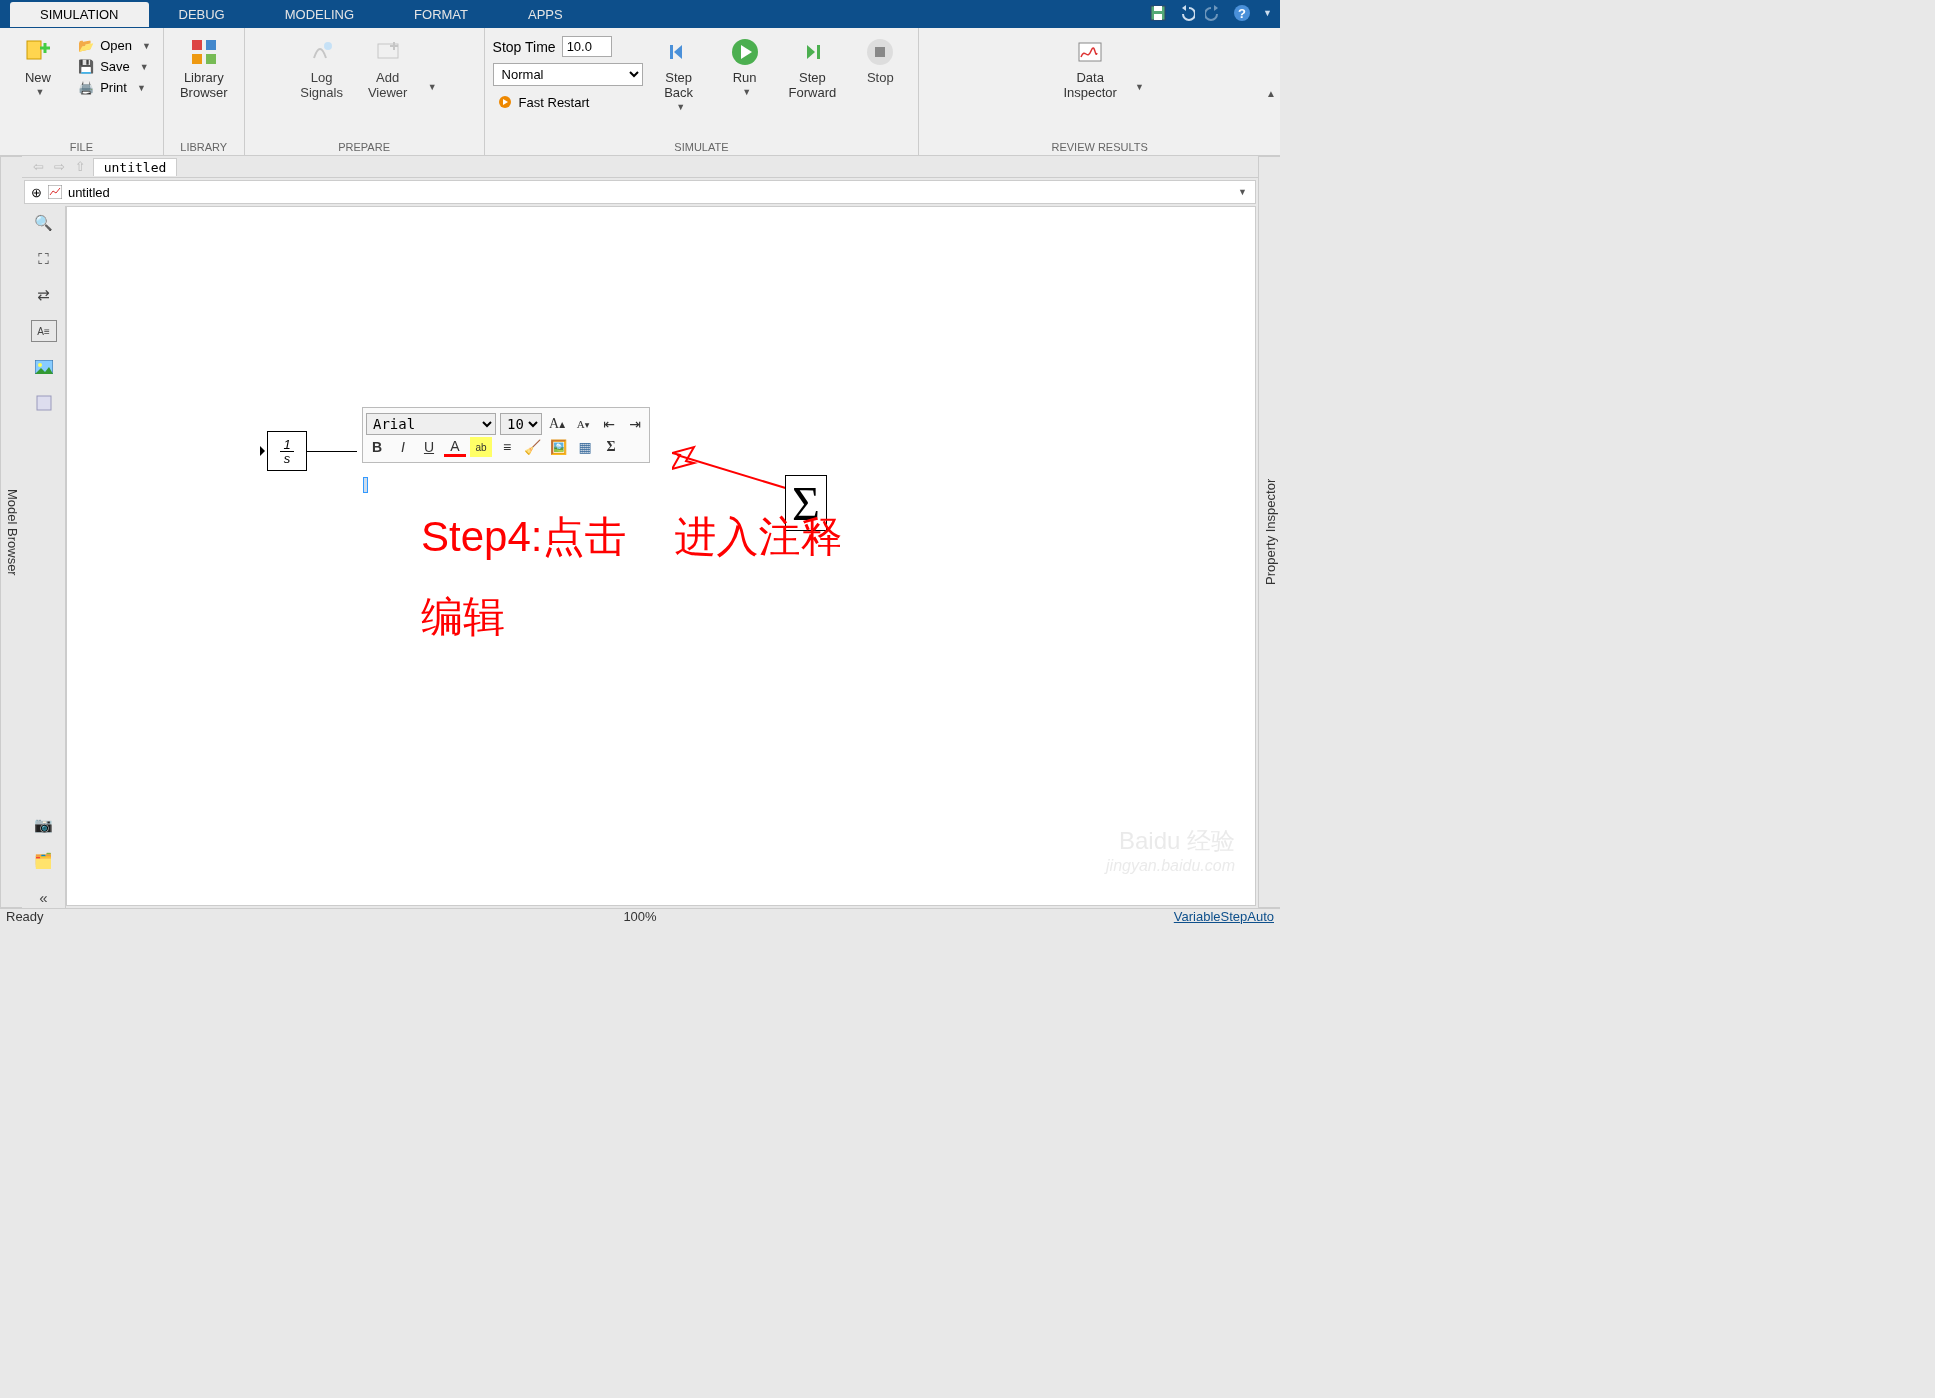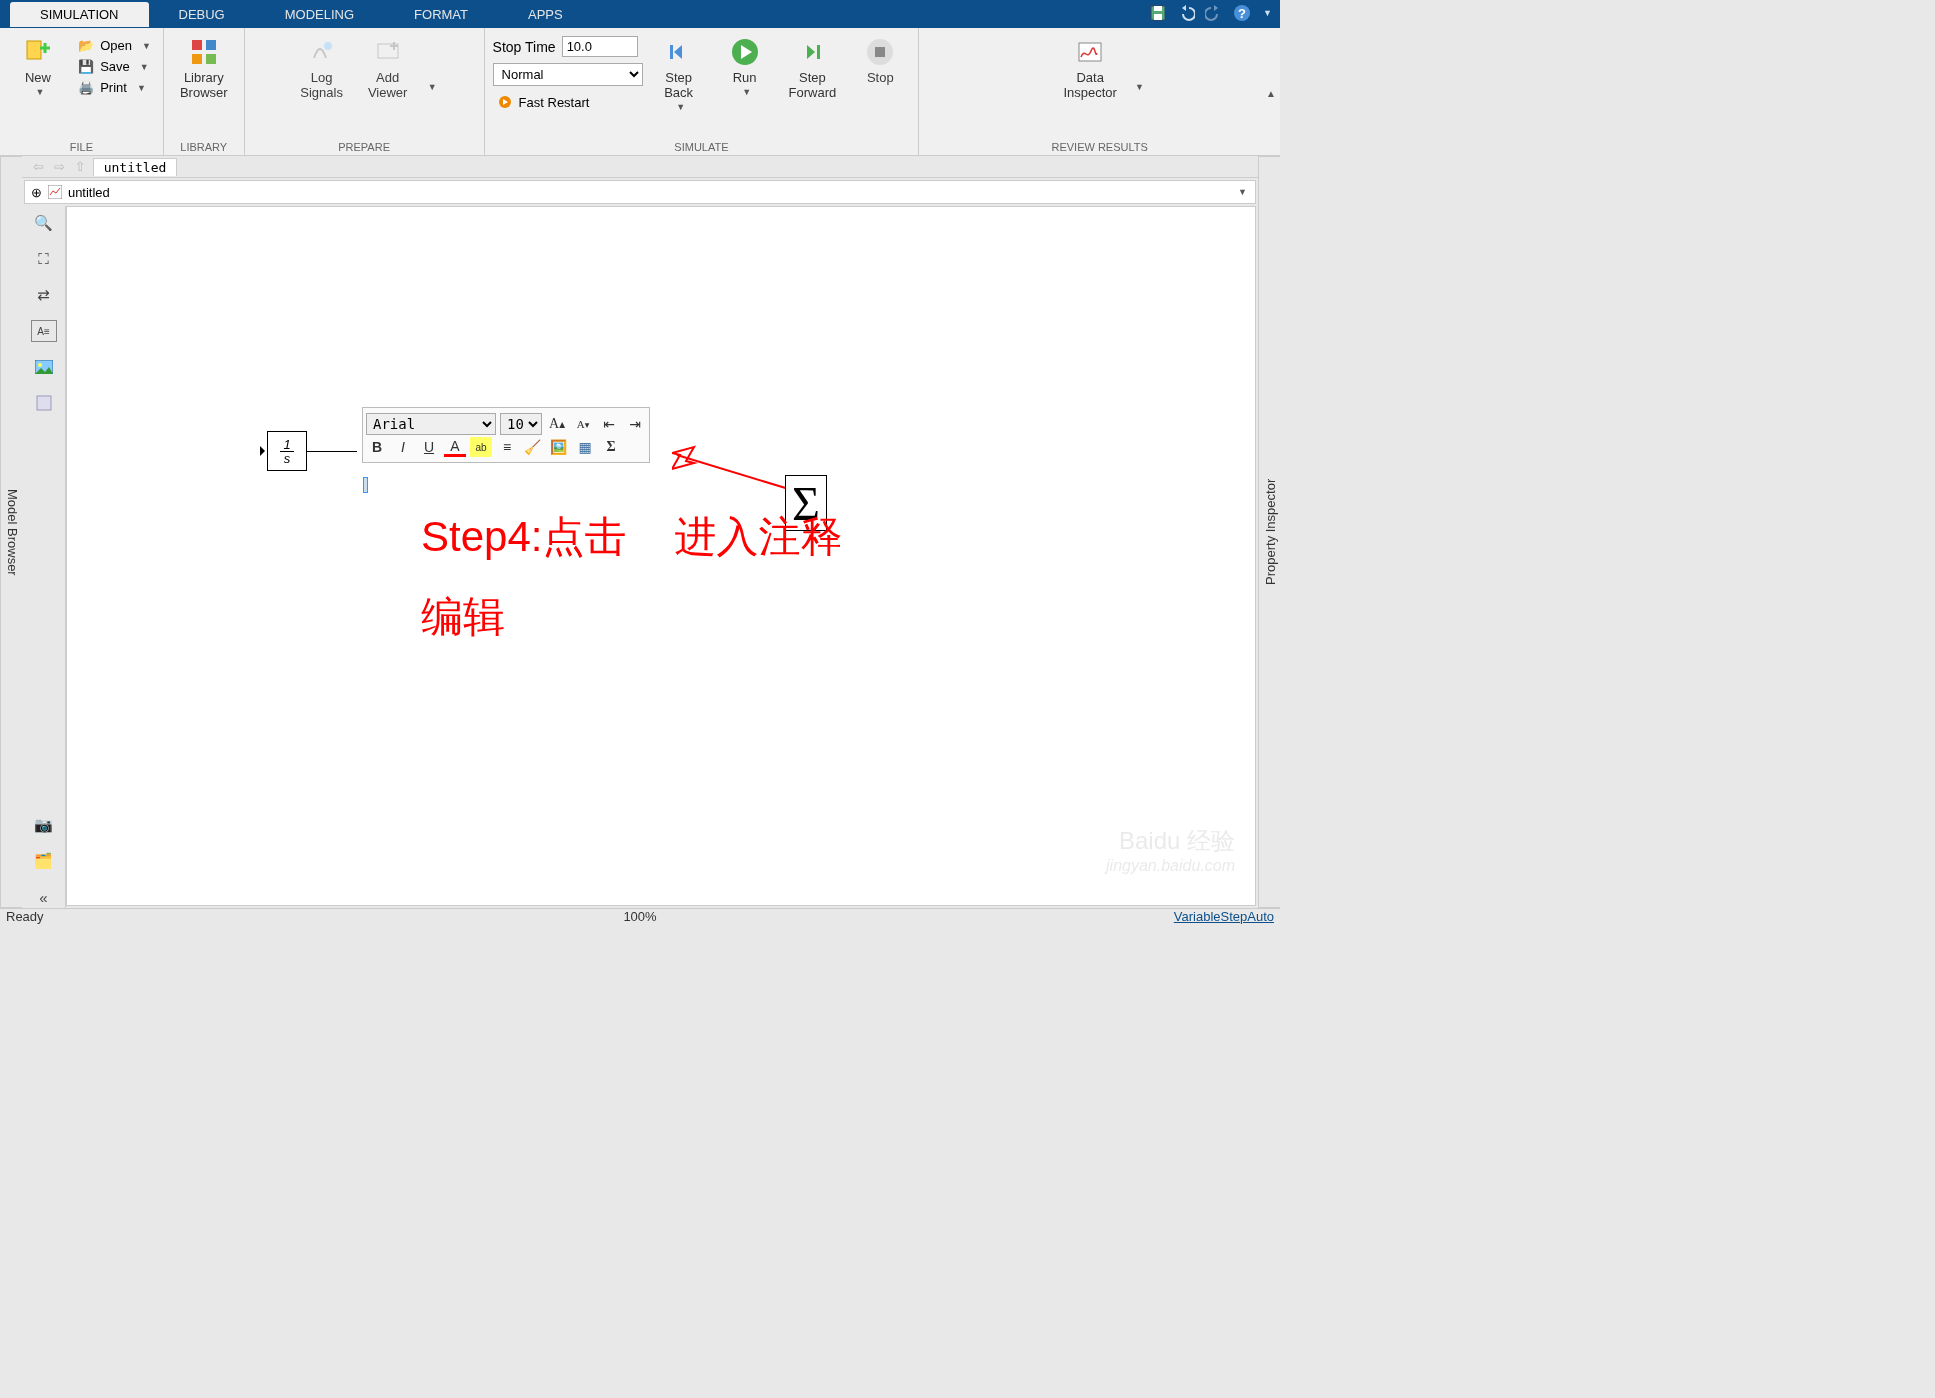--- a/index.html
+++ b/index.html
@@ -171,21 +171,21 @@
       <span class="dd" style="align-self:center">▼</span>
     </div>
     <div class="section-label">PREPARE</div>
   </div>
 
   <div class="section">
     <div class="section-body">
       <div style="display:flex;flex-direction:column;gap:2px;padding-top:2px">
         <div class="stoprow">
           <span>Stop Time</span>
-          <input style="width: 76px;" value="10.0">
+          <input style="width: 50px;" value="10.0">
         </div>
         <div class="stoprow">
           <select style="width:150px"><option>Normal</option></select>
         </div>
         <div class="stoprow hbtn">
           <span>
               <svg width="16" height="16">
                 <circle cx="8" cy="8" r="6" fill="#e80"></circle>
                 <path d="M6 5l5 3-5 3z" fill="#fff"></path>
               </svg>

